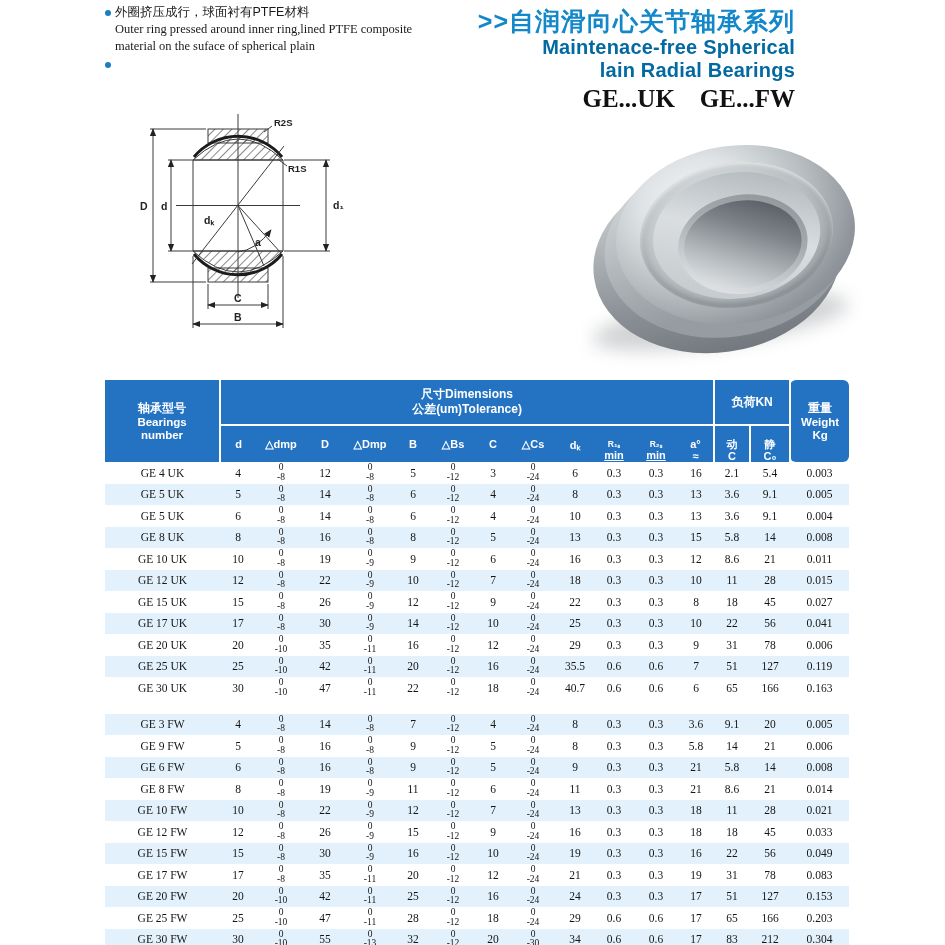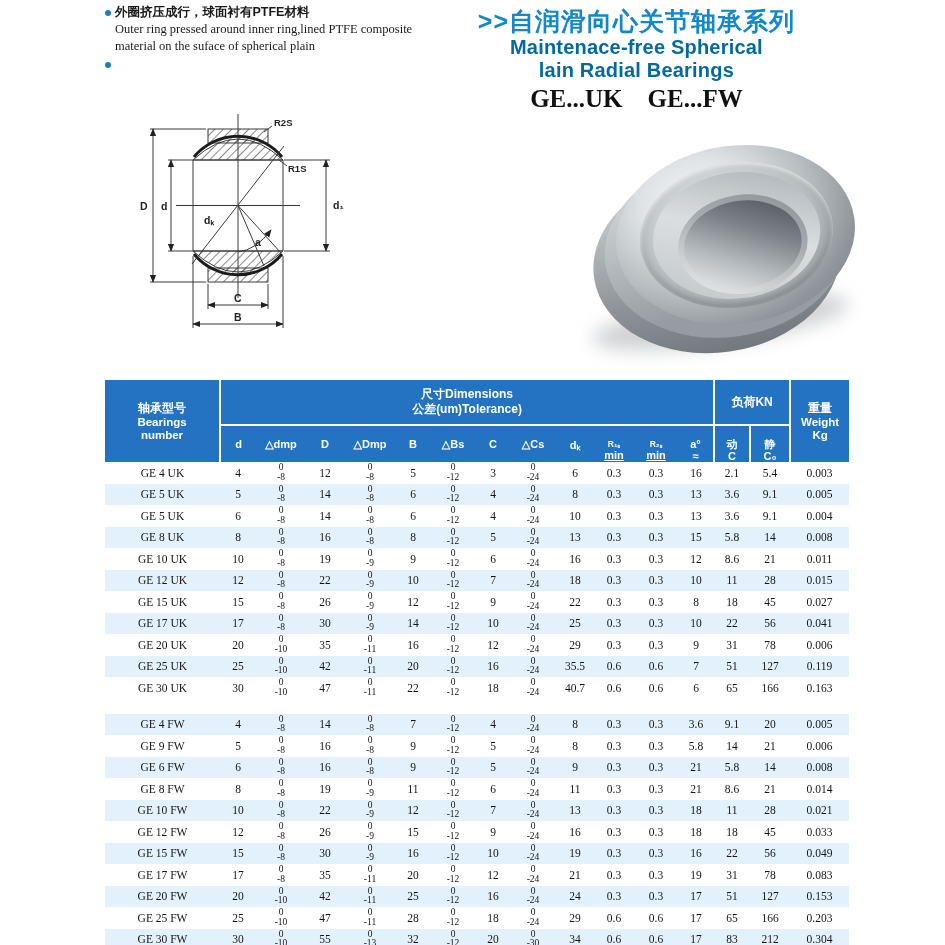--- a/index.html
+++ b/index.html
@@ -3,25 +3,25 @@
 <meta charset="utf-8">
 <style>
   html,body{margin:0;padding:0;}
   body{width:945px;height:945px;position:relative;background:#fff;overflow:hidden;
        font-family:"Liberation Sans",sans-serif;color:#1a1a1a;}
 
   
   .features{position:absolute;left:105px;top:4px;width:380px;}
   .feat{display:flex;align-items:flex-start;margin-bottom:1px;}
   .bullet{width:6px;height:6px;border-radius:50%;background:#1a7ec2;margin:6px 4px 0 0;flex:0 0 6px;}
-  .feat-zh{font-size:12.5px;font-weight:bold;line-height:17px;}
+  .feat-zh{font-size:12.5px;font-weight:normal;line-height:17px;}
   .feat-en{font-family:"Liberation Serif",serif;font-size:12.5px;line-height:17px;}
 
   
-  .title-block{position:absolute;top:6px;right:150px;text-align:center;}
+  .title-block{position:absolute;top:6px;right:150px;text-align:right;}
   .title-zh{font-size:25px;font-weight:bold;color:#1287c9;letter-spacing:1px;line-height:30px;}
   .title-en{font-size:20px;font-weight:bold;color:#0369a1;line-height:23px;letter-spacing:.2px;}
   .title-models{font-size:25px;font-weight:bold;color:#111;line-height:30px;margin-top:2px;white-space:pre;font-family:Liberation Serif, serif;}
 
   
   .diagram{position:absolute;left:138px;top:112px;width:236px;height:240px;}
   .diagram .ln{stroke:#3a3a3a;stroke-width:1;fill:none;}
   .diagram .thick{stroke:#1c1c1c;stroke-width:3;fill:none;}
   .diagram .hatched{fill:url(#hatch);stroke:#3a3a3a;stroke-width:1;}
   .diagram text{font-family:"Liberation Sans",sans-serif;font-size:10.5px;font-weight:bold;fill:#222;}
@@ -47,21 +47,21 @@
              background:linear-gradient(25deg,#eef1f2,#a6abaf 60%,#8b9095);}
   .p-bore{position:absolute;left:107px;top:58px;width:118px;height:87px;border-radius:50%;
           background:linear-gradient(205deg,#51575d 6%,#7c8287 36%,#b6bbbf 66%,#e7eaec 94%);}
 
   
   table{position:absolute;left:105px;top:380px;width:740px;border-collapse:collapse;table-layout:fixed;}
   th{background:#2473c3;color:#fff;font-weight:bold;padding:0;vertical-align:middle;text-align:center;border:0;}
   .th-col1{border-right:2px solid #fff;}
   .th-dims{border-bottom:2px solid #fff;margin-top:24px;}
   .th-load{border-left:2px solid #fff;border-bottom:2px solid #fff;}
-  .th-weight{border-left:2px solid #fff;}
+  .th-weight{border-left:2px solid #fff;border-radius:6px;}
   .hd-zh{font-size:12px;line-height:15px;}
   .hd-en{font-size:11.5px;line-height:13px;}
   .row1 th{height:44px;}
   .row2 th{height:32px;font-size:11px;}
   th.sub-load1,th.sub-load2{border-left:2px solid #fff;}
   .sub-t{font-size:11px;line-height:12px;margin-top:12px;}
   .sub-t.small{font-size:8.5px;line-height:9px;}
   .sub-b{font-size:11px;line-height:12px;}
   .sub-b.u{text-decoration:underline;}
   td{height:21.5px;padding:0;text-align:center;vertical-align:middle;
@@ -573,21 +573,21 @@
         <td>0.6</td>
         <td>6</td>
         <td>65</td>
         <td>166</td>
         <td>0.163</td>
       </tr>
       <tr class="gap">
         <td colspan="16"></td>
       </tr>
       <tr class="stripe">
-        <td>GE 4 FW</td>
+        <td>GE 3 FW</td>
         <td>4</td>
         <td class="tol">
           <div>0</div>
           <div>-8</div>
         </td>
         <td>14</td>
         <td class="tol">
           <div>0</div>
           <div>-8</div>
         </td>

